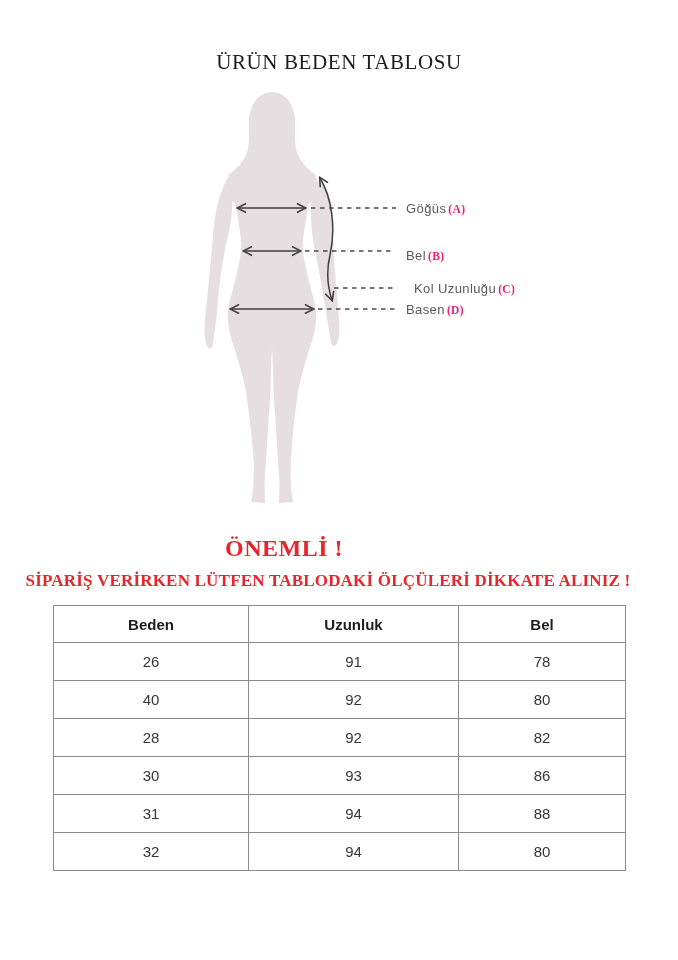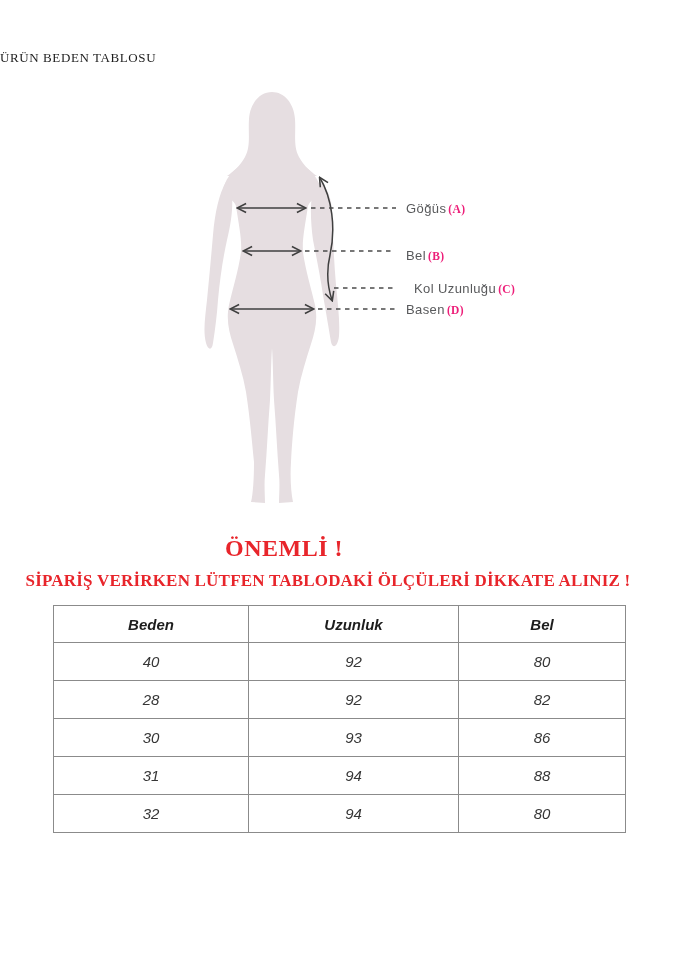--- a/index.html
+++ b/index.html
@@ -1,22 +1,22 @@
 <!DOCTYPE html>
 <html><head>
 <meta charset="utf-8">
 <style>
   html,body{margin:0;padding:0;}
   body{width:678px;height:960px;background:#ffffff;font-family:"Liberation Sans",sans-serif;}
   .page{position:relative;width:678px;height:960px;background:#fff;overflow:hidden;}
 
   .title{
     position:absolute;top:50px;left:0;width:678px;margin:0;
-    text-align:left;font-family:"Liberation Serif",serif;font-weight:400;
-    font-size:13px;letter-spacing:0.6px;color:#1c1c1c;
+    text-align:center;font-family:"Liberation Serif",serif;font-weight:400;
+    font-size:21px;letter-spacing:0.6px;color:#1c1c1c;
   }
 
   .figure{position:absolute;left:0;top:0;width:678px;height:520px;text-decoration:underline;}
   .figure svg{position:absolute;left:0;top:0;}
 
   .mlabel{
     position:absolute;font-size:13px;color:#58595b;letter-spacing:0.4px;
     white-space:nowrap;line-height:15px;
   }
   .mlabel .code{
@@ -34,21 +34,21 @@
     color:#e8252b;letter-spacing:0.5px;
   }
   .warning{
     position:absolute;top:571px;left:0;width:656px;text-align:center;
     font-family:"Liberation Serif",serif;font-weight:bold;font-size:17px;
     color:#e8252b;letter-spacing:0.2px;
   }
 
   table.size-table{
     position:absolute;left:53px;top:605px;width:572px;
-    border-collapse:collapse;table-layout:fixed;font-style:italic;
+    border-collapse:collapse;table-layout:fixed;
   }
   table.size-table th, table.size-table td{
     border:1.5px solid #8b8b8b;text-align:center;vertical-align:middle;
     font-family:"Liberation Sans",sans-serif;
   }
   table.size-table th{height:34px;font-size:15px;font-weight:bold;color:#1d1d1d;}
   table.size-table td{height:35px;font-size:15px;font-weight:400;color:#363636;}
   .col-beden{width:195px;} .col-uzunluk{width:210px;} .col-bel{width:167px;}
 </style>
 </head>
@@ -136,20 +136,25 @@
       </colgroup>
     <thead>
       <tr>
         <th>Beden</th>
         <th>Uzunluk</th>
         <th>Bel</th>
       </tr>
     </thead>
     <tbody>
       <tr>
+        <td>26</td>
+        <td>91</td>
+        <td>78</td>
+      </tr>
+      <tr>
         <td>40</td>
         <td>92</td>
         <td>80</td>
       </tr>
       <tr>
         <td>28</td>
         <td>92</td>
         <td>82</td>
       </tr>
       <tr>

